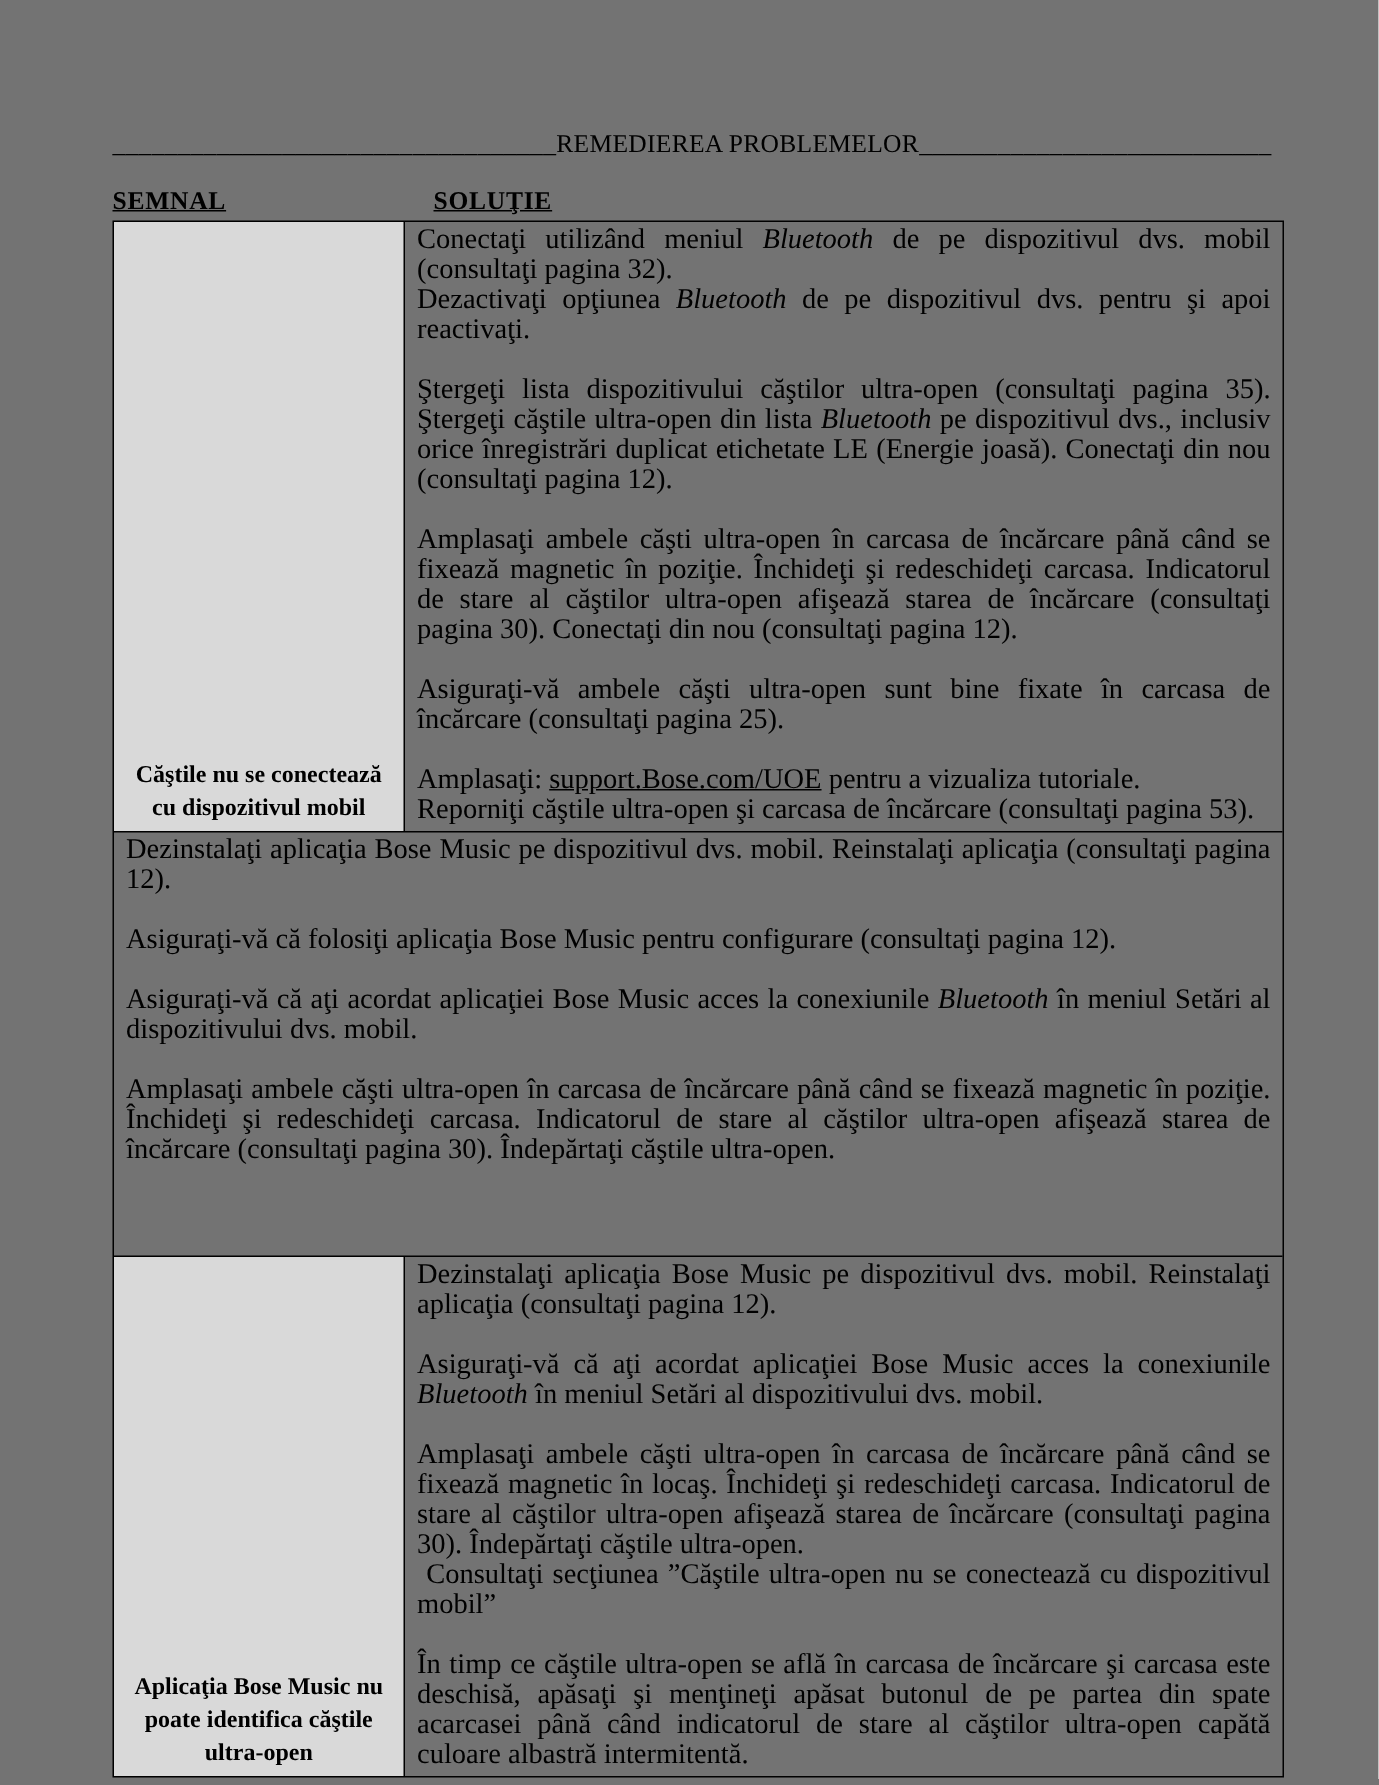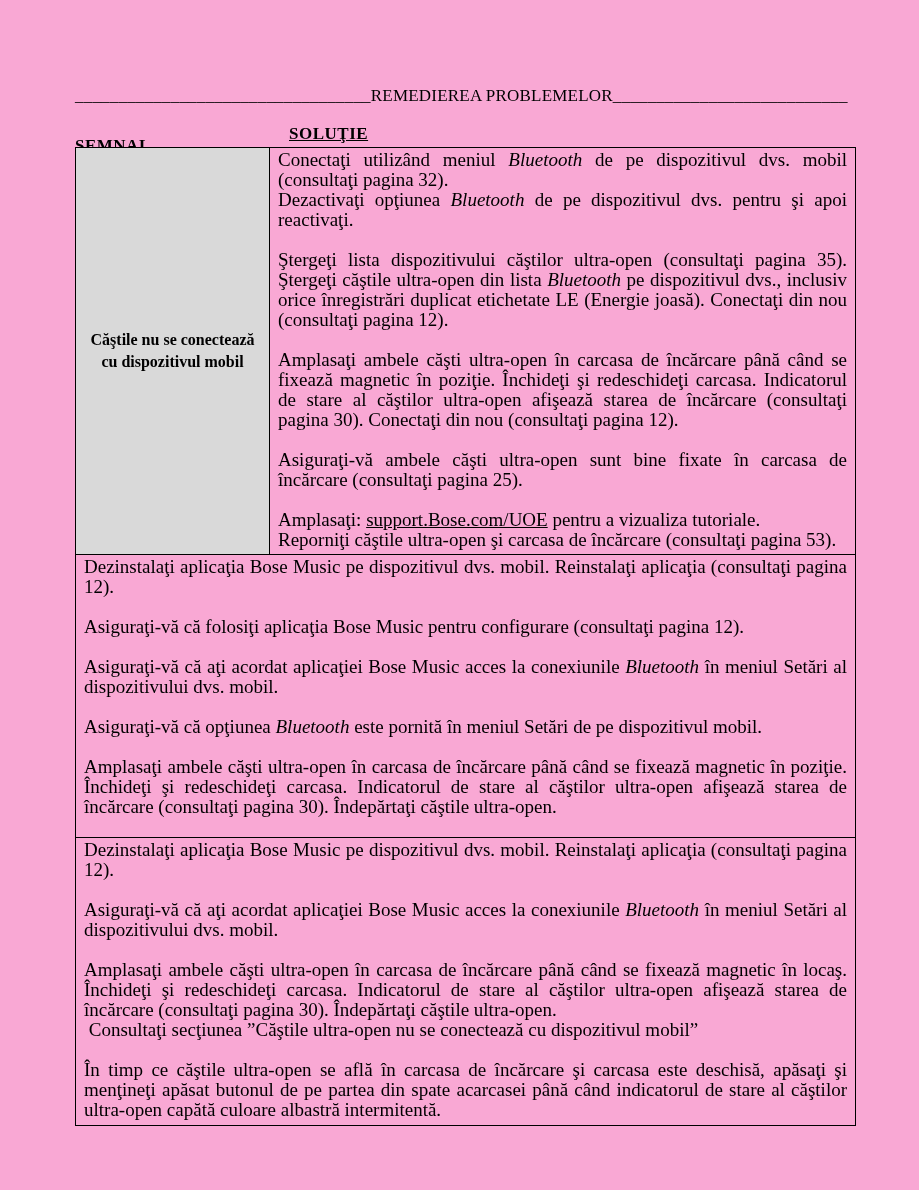--- a/index.html
+++ b/index.html
@@ -1,21 +1,21 @@
 <!DOCTYPE html>
 <html><head>
 <meta charset="utf-8">
 <style>
   * { margin: 0; padding: 0; box-sizing: border-box; }
   html, body { background: #ffffff; }
   .page {
     position: relative;
     width: 919px;
     height: 1190px;
-    background: #f9a8d4;
+    background: #737373;
     color: #000000;
     font-family: "Liberation Serif", "DejaVu Serif", serif;
     overflow: hidden;
   }
   .title-line {
     position: absolute;
     top: 86px;
     left: 75px;
     width: 783px;
     font-size: 17px;
@@ -25,41 +25,41 @@
   }
   .col-headers {
     position: absolute;
     top: 124px;
     left: 75px;
     width: 783px;
     height: 23px;
     font-size: 17px;
     font-weight: bold;
   }
-  .hdr-signal { position: absolute; left: 0; top: 12px; text-decoration: underline; letter-spacing: 0.5px; }
+  .hdr-signal { position: absolute; left: 0; top: 0; text-decoration: underline; letter-spacing: 0.5px; }
   .hdr-solution { position: absolute; left: 214px; top: 0; text-decoration: underline; letter-spacing: 0.5px; }
   .doc-table {
     position: absolute;
     top: 147px;
     left: 75px;
     width: 781px;
     border: 1px solid #000000;
   }
   .t-row { display: flex; border-bottom: 1px solid #000000; }
   .t-row:last-child { border-bottom: none; }
   .t-row.r1 { min-height: 359px; }
   .t-row.r2 { min-height: 283px; }
   .t-row.r3 { min-height: 287px; }
   .cell-signal {
     width: 194px;
     min-width: 194px;
     border-right: 1px solid #000000;
     background: #d9d9d9;
     display: flex;
-    align-items: center;
+    align-items: flex-end;
     justify-content: center;
     text-align: center;
     font-weight: bold;
     font-size: 16px;
     line-height: 22px;
     padding: 4px 8px;
   }
   .cell-solution {
     flex: 1;
     padding: 2px 8px 4px 8px;
@@ -99,26 +99,28 @@
           <p class="para gap"><span>Amplasaţi: </span><span class="lnk">support.Bose.com/UOE</span><span> pentru a vizualiza tutoriale.</span></p>
           <p class="para"><span>Reporniţi căştile ultra-open şi carcasa de încărcare (consultaţi pagina 53).</span></p>
         </div>
     </div>
 
     <div class="t-row r2">
       <div class="cell-solution">
           <p class="para"><span>Dezinstalaţi aplicaţia Bose Music pe dispozitivul dvs. mobil. Reinstalaţi aplicaţia (consultaţi pagina 12).</span></p>
           <p class="para gap"><span>Asiguraţi-vă că folosiţi aplicaţia Bose Music pentru configurare (consultaţi pagina 12).</span></p>
           <p class="para gap"><span>Asiguraţi-vă că aţi acordat aplicaţiei Bose Music acces la conexiunile </span><span class="it">Bluetooth</span><span> în meniul Setări al dispozitivului dvs. mobil.</span></p>
-          <p class="para gap"><span>Asiguraţi-vă că opţiunea </span><span class="it">Bluetooth</span><span> este pornită în meniul Setări de pe dispozitivul mobil.</span></p>
           <p class="para gap"><span>Amplasaţi ambele căşti ultra-open în carcasa de încărcare până când se fixează magnetic în poziţie. Închideţi şi redeschideţi carcasa. Indicatorul de stare al căştilor ultra-open afişează starea de încărcare (consultaţi pagina 30). Îndepărtaţi căştile ultra-open.</span></p>
         </div>
     </div>
 
     <div class="t-row r3">
+      <div class="cell-signal">
+        <span>Aplicaţia Bose Music nu poate identifica căştile ultra-open</span>
+      </div>
       <div class="cell-solution">
           <p class="para"><span>Dezinstalaţi aplicaţia Bose Music pe dispozitivul dvs. mobil. Reinstalaţi aplicaţia (consultaţi pagina 12).</span></p>
           <p class="para gap"><span>Asiguraţi-vă că aţi acordat aplicaţiei Bose Music acces la conexiunile </span><span class="it">Bluetooth</span><span> în meniul Setări al dispozitivului dvs. mobil.</span></p>
           <p class="para gap"><span>Amplasaţi ambele căşti ultra-open în carcasa de încărcare până când se fixează magnetic în locaş. Închideţi şi redeschideţi carcasa. Indicatorul de stare al căştilor ultra-open afişează starea de încărcare (consultaţi pagina 30). Îndepărtaţi căştile ultra-open.</span></p>
           <p class="para"><span>&nbsp;Consultaţi secţiunea ”Căştile ultra-open nu se conectează cu dispozitivul mobil”</span></p>
           <p class="para gap"><span>În timp ce căştile ultra-open se află în carcasa de încărcare şi carcasa este deschisă, apăsaţi şi menţineţi apăsat butonul de pe partea din spate acarcasei până când indicatorul de stare al căştilor ultra-open capătă culoare albastră intermitentă.</span></p>
         </div>
     </div>
 
   </div>

